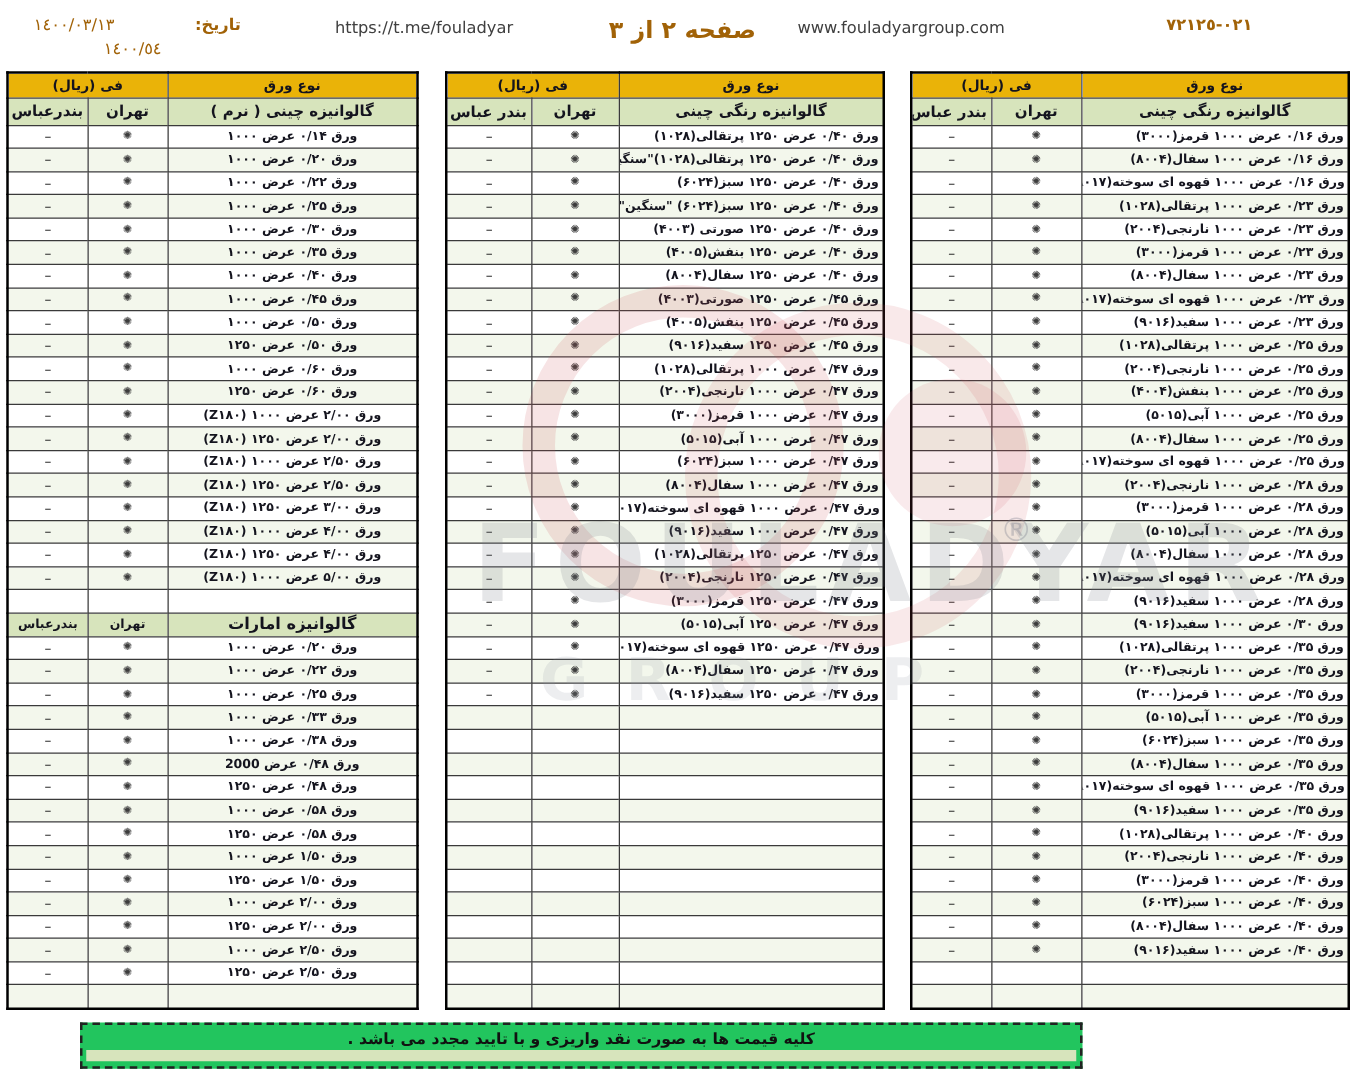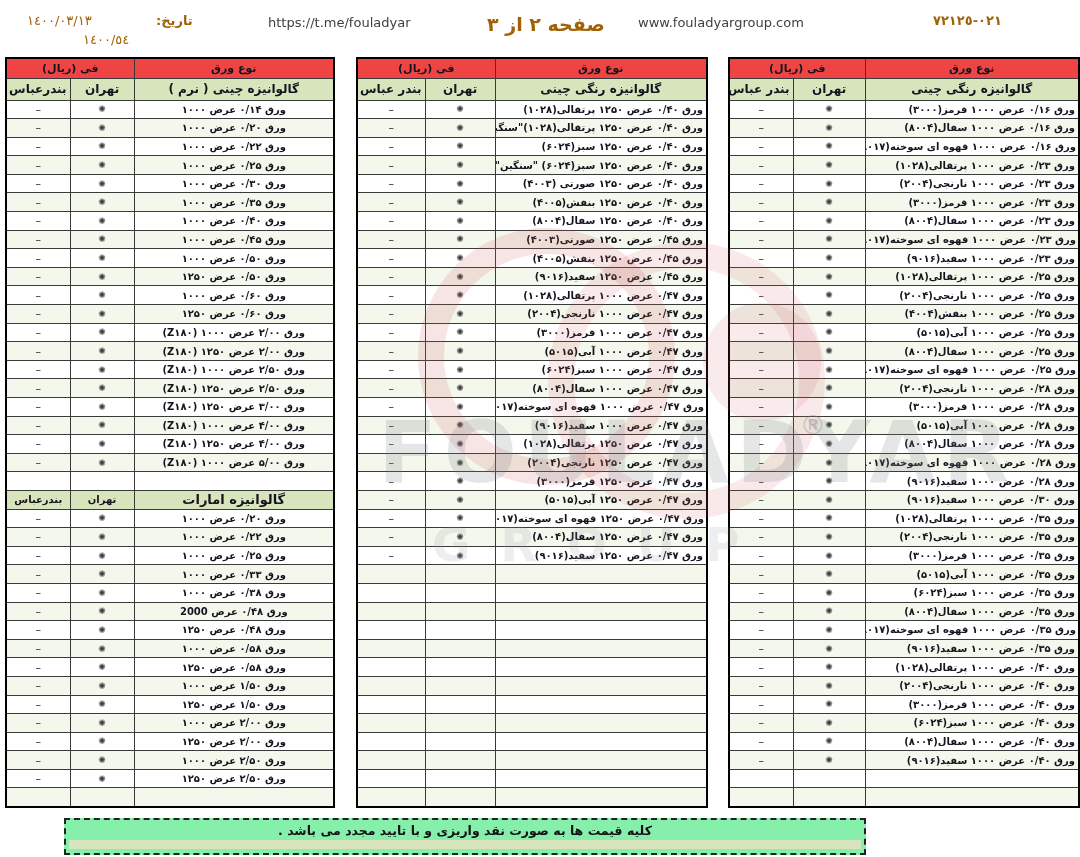--- a/index.html
+++ b/index.html
@@ -19,21 +19,21 @@
   table.price-table{position:absolute;border-collapse:collapse;table-layout:fixed;
         direction:rtl;border:2px solid #000;background:transparent;}
   .price-table td{border:1px solid #3a3a3a;height:18.6px;padding:0 3px;font-size:10px;
         font-weight:bold;color:#14141e;overflow:hidden;white-space:nowrap;box-sizing:border-box;}
   .t-left{left:5px;top:57px;width:328px;}
   .t-left  .c-type{width:200px}.t-left  .c-teh{width:64px}.t-left  .c-ban{width:64px}
   .t-mid{left:356px;top:57px;width:350px;}
   .t-mid   .c-type{width:212px}.t-mid   .c-teh{width:70px}.t-mid   .c-ban{width:68px}
   .t-right{left:728px;top:57px;width:350px;}
   .t-right .c-type{width:214px}.t-right .c-teh{width:72px}.t-right .c-ban{width:64px}
-  tr.hdr1 td{background:#ef4444;text-align:center;height:20px;font-size:11px;}
+  tr.hdr1 td{background:#eab308;text-align:center;height:20px;font-size:11px;}
   tr.hdr2 td{background:#d7e4bc;text-align:center;height:22px;font-size:12px;}
   td.h-title{font-size:13.5px;margin-top:19px;}
   tbody tr:nth-child(even) td{background:#f3f7ec;}
   td.sec{background:#d7e4bc !important;text-align:center;}
   td.sec.h-title{font-size:13px;}
   .type-cell{text-align:right;}
   .t-left .type-cell{text-align:center;}
   .price-cell{text-align:center;}
   .price-cell.sym{font-size:9px;color:#3c3c3c;}
   .price-cell.dash{font-size:11px;color:#222;font-weight:normal;}
@@ -44,21 +44,21 @@
   .wm-ring2{left:548px;top:242px;width:225px;height:225px;border:26px solid rgba(205,85,95,0.13);}
   .wm-dot{position:absolute;left:703px;top:303px;width:118px;height:118px;border-radius:50%;
         background:rgba(205,85,95,0.12);}
   .wm-text1{position:absolute;left:378px;top:402px;font-size:86px;font-weight:bold;
         letter-spacing:7px;color:rgba(125,130,142,0.20);white-space:nowrap;}
   .wm-text2{position:absolute;left:432px;top:517px;font-size:47px;font-weight:bold;
         letter-spacing:30px;color:rgba(145,150,162,0.16);white-space:nowrap;}
   .wm-reg{position:absolute;left:800px;top:410px;font-size:26px;color:rgba(125,130,142,0.35);}
   
   .note-box{position:absolute;left:64px;top:818px;width:802px;height:37px;border:2px dashed #222;
-        box-sizing:border-box;background:#86efac;z-index:3;}
+        box-sizing:border-box;background:#22c55e;z-index:3;}
   .note-text{text-align:center;font-weight:bold;font-size:12.5px;direction:rtl;color:#111;
         padding-top:3px;line-height:15px;}
   .note-strip{height:9px;background:#d7e4bc;margin:2px 3px 0 3px;}
 </style>
 </head>
 <body>
 
 <div class="page">
 
   <div class="hdr-item date-label">تاریخ:</div>

